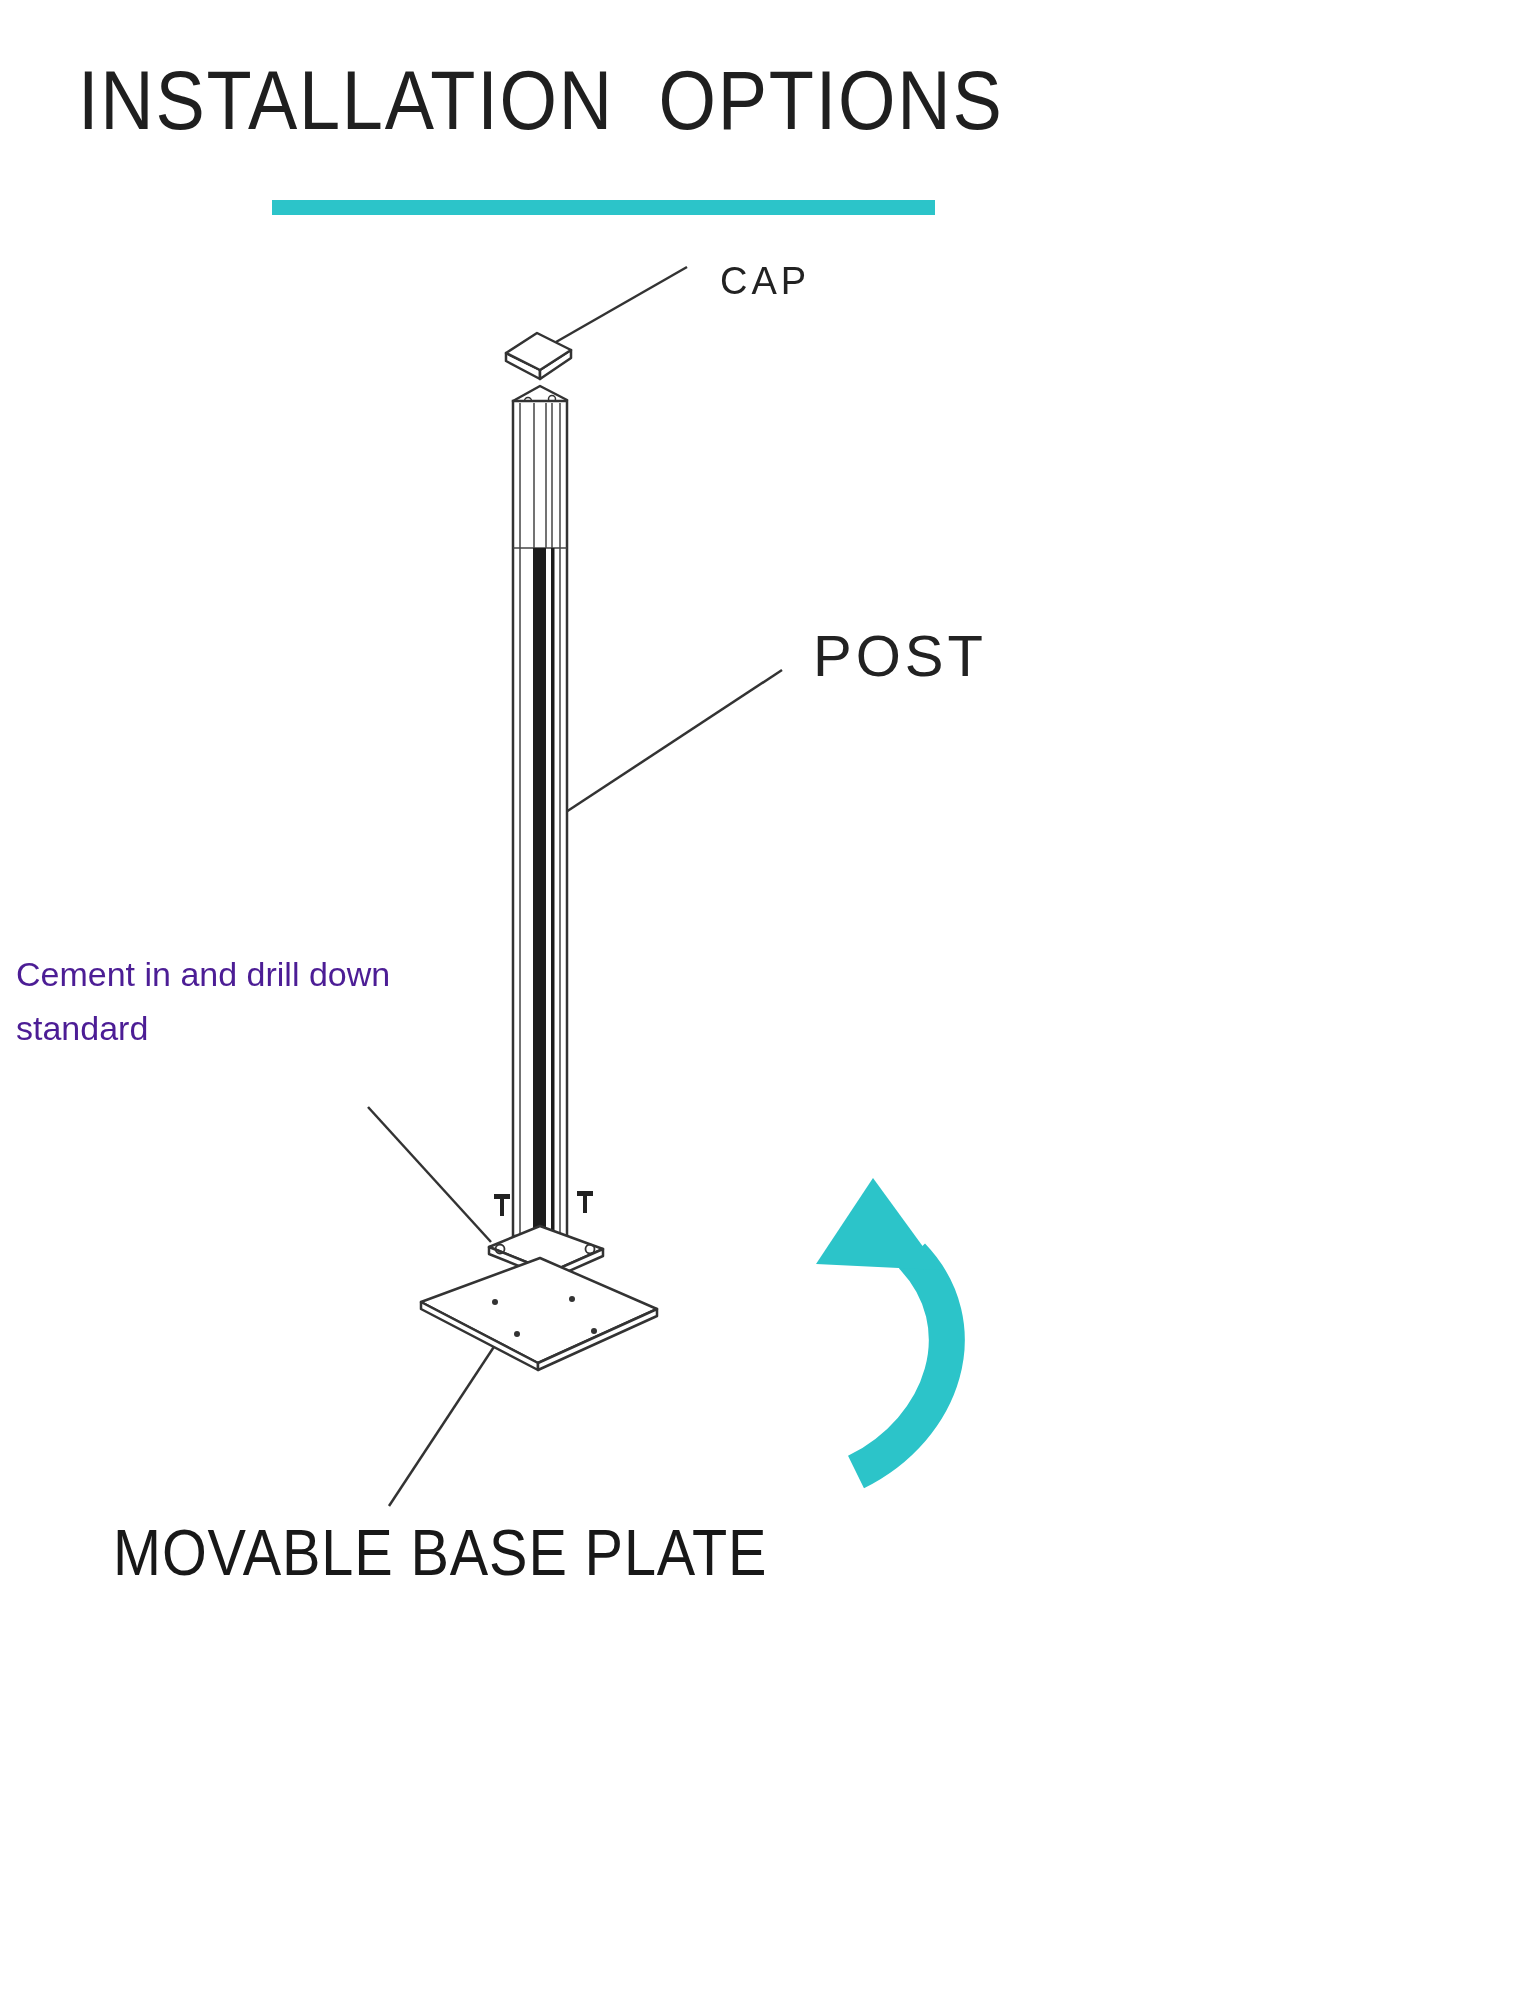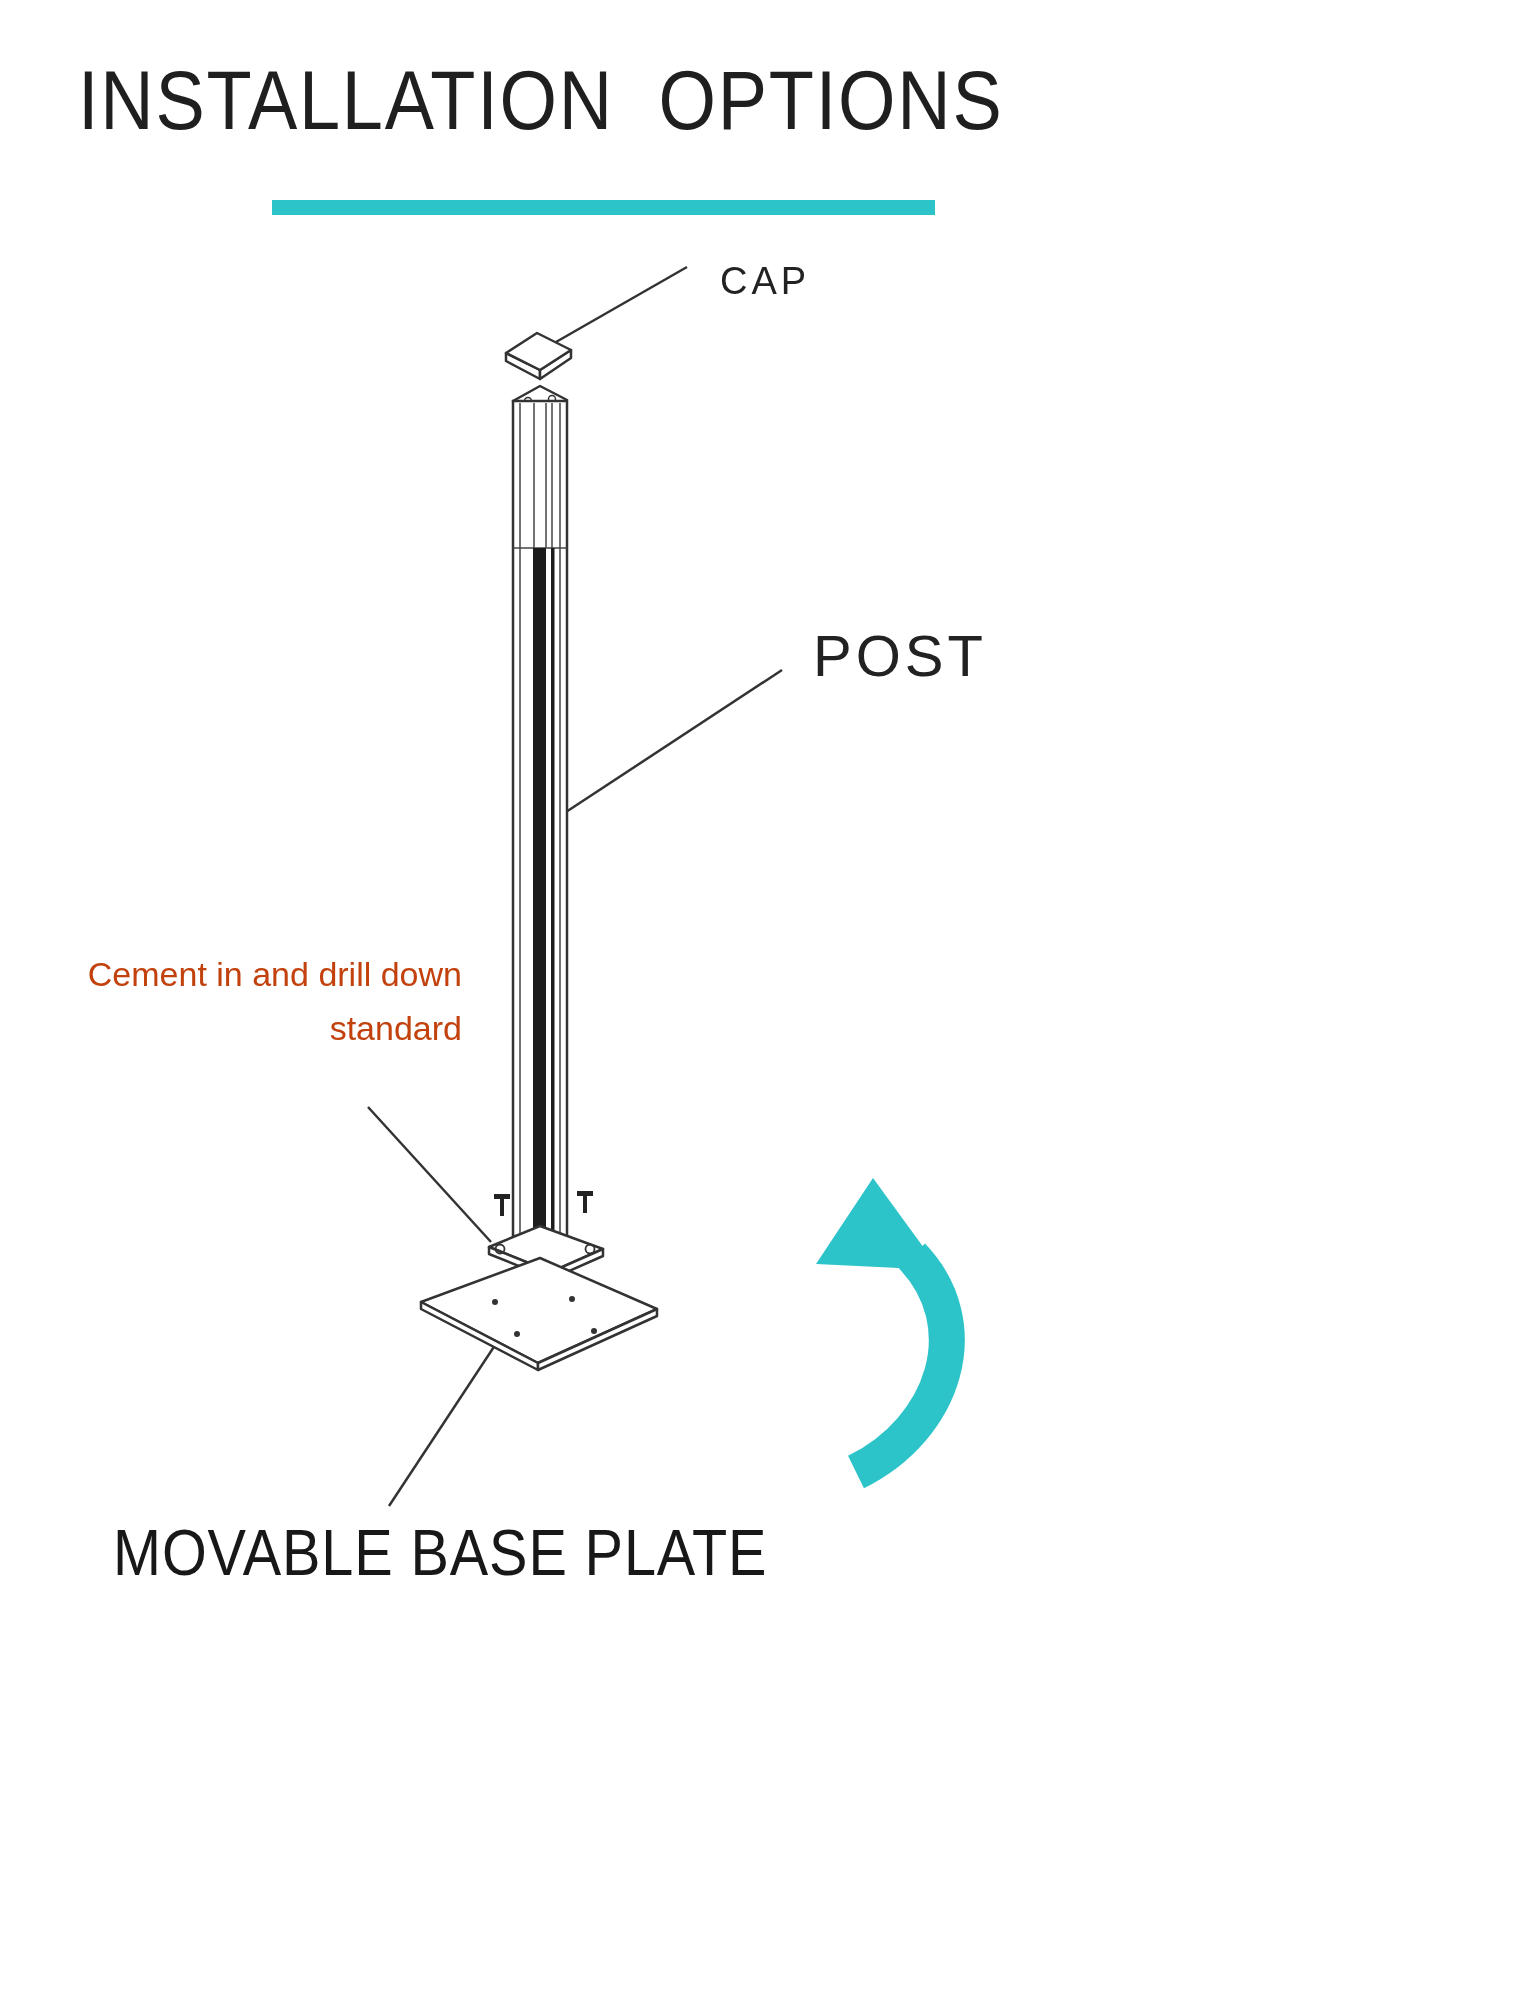--- a/index.html
+++ b/index.html
@@ -44,24 +44,24 @@
     font-size: 64px; letter-spacing: 1px;
     transform: scaleX(0.9);
     transform-origin: left top;
     color: #181818;
   }
   .note-block {
     position: absolute;
     left: 16px;
     top: 948px;
     width: 446px;
-    text-align: right;
+    text-align: left;
     font-size: 34px;
     line-height: 1.58;
-    color: #c2410c;
+    color: #4c1d95;
   }
 </style>
 </head>
 <body>
 
 <div class="canvas">
 
   <div class="page-title">INSTALLATION  OPTIONS</div>
 
   <svg class="diagram-svg" viewBox="0 0 1538 2000" xmlns="http://www.w3.org/2000/svg">

